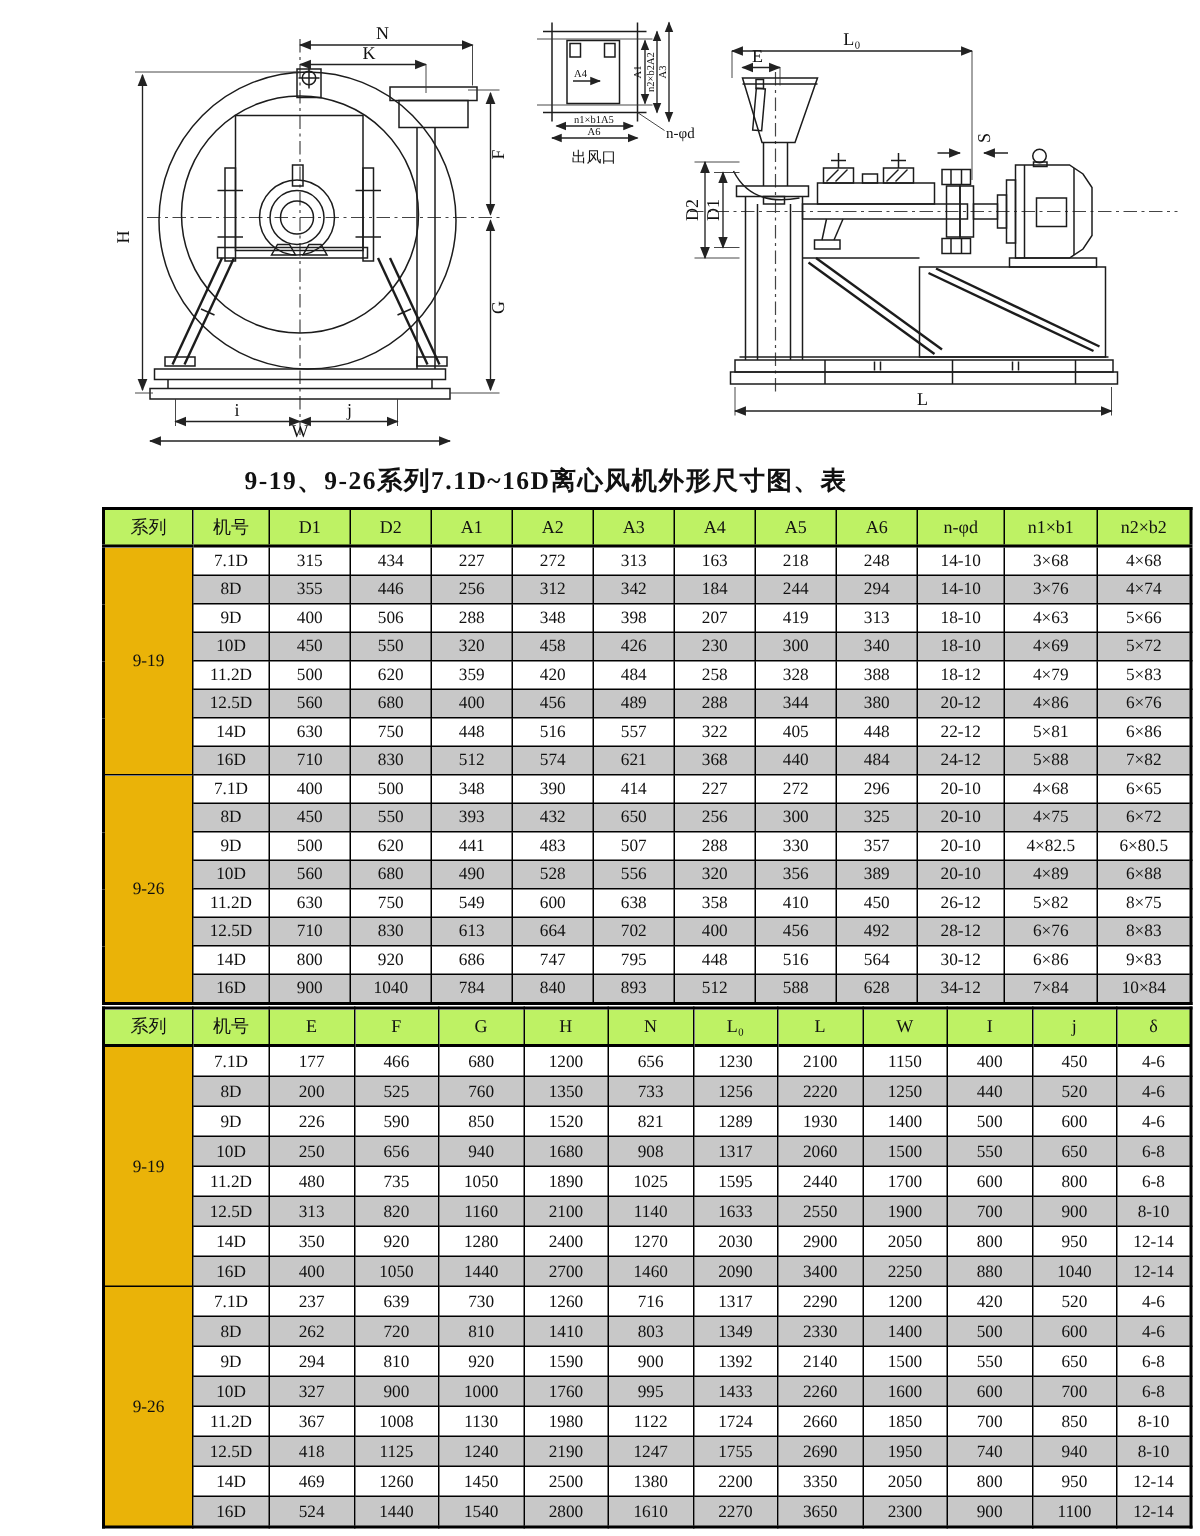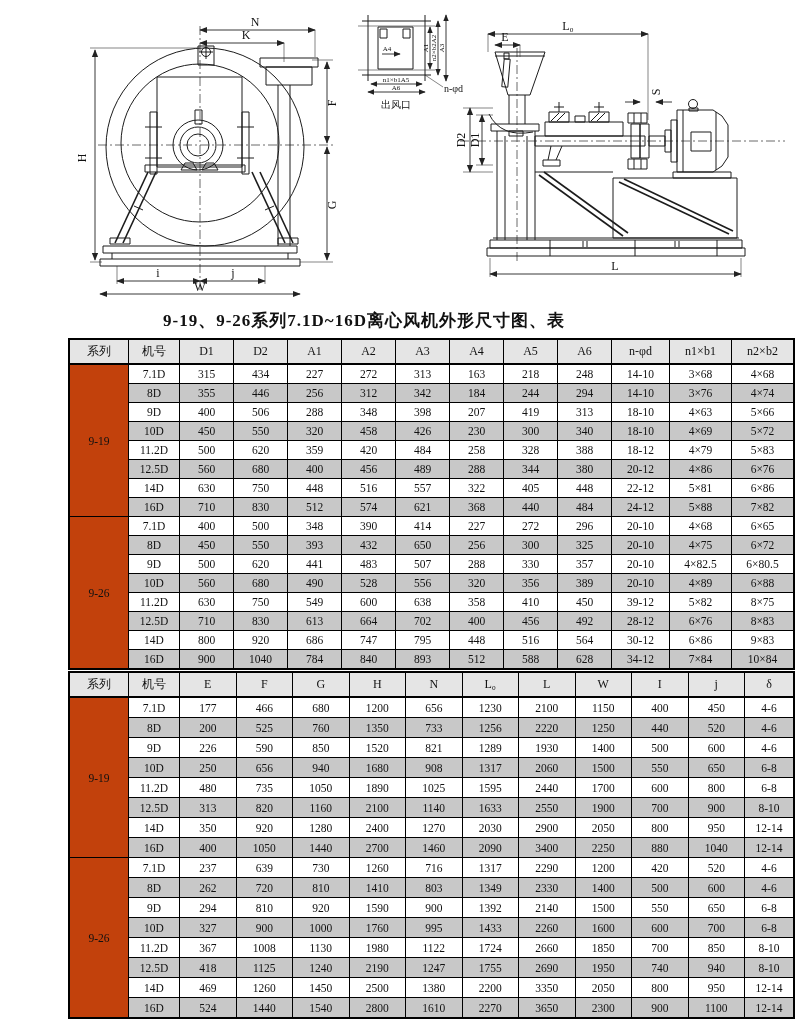--- a/index.html
+++ b/index.html
@@ -22,25 +22,25 @@
   .title{position:absolute;top:309px;left:0;width:728px;margin:0;text-align:center;
     font-size:17px;font-weight:bold;letter-spacing:1px;}
 
   
   table{position:absolute;border-collapse:collapse;table-layout:fixed;
     font-family:"Liberation Serif",serif;background:#fff;border:2px solid #000;}
   #table1{left:68px;top:338px;width:727px;}
   #table2{left:68px;top:671px;width:727px;}
   th,td{border:1px solid #000;text-align:center;vertical-align:middle;padding:0;
     font-weight:normal;overflow:hidden;white-space:nowrap;}
-  th{height:23px;font-size:12px;background:#e5e5e5;border-bottom:2px solid #000;}
+  th{height:23px;font-size:12px;background:#bef264;border-bottom:2px solid #000;}
   #table1 td{height:18px;font-size:11.5px;}
   #table2 td{height:19px;font-size:11.5px;}
   tr.band td{background:#c8c8c8;}
-  td.series{background:#c2410c;font-size:12px;}
+  td.series{background:#eab308;font-size:12px;}
   th:nth-child(1){width:58px;}
   th:nth-child(2){width:50px;}
   #table1 th:nth-child(11){width:57px;}
   #table1 th:nth-child(12){width:61px;}
   #table1 th:nth-child(13){width:61px;}
   #table2 th:nth-child(13){width:48px;}
 </style>
 </head>
 <body>
 
@@ -492,21 +492,21 @@
         <tr>
           <td>11.2D</td>
           <td>630</td>
           <td>750</td>
           <td>549</td>
           <td>600</td>
           <td>638</td>
           <td>358</td>
           <td>410</td>
           <td>450</td>
-          <td>39-12</td>
+          <td>26-12</td>
           <td>5×82</td>
           <td>8×75</td>
         </tr>
         <tr class="band">
           <td>12.5D</td>
           <td>710</td>
           <td>830</td>
           <td>613</td>
           <td>664</td>
           <td>702</td>

